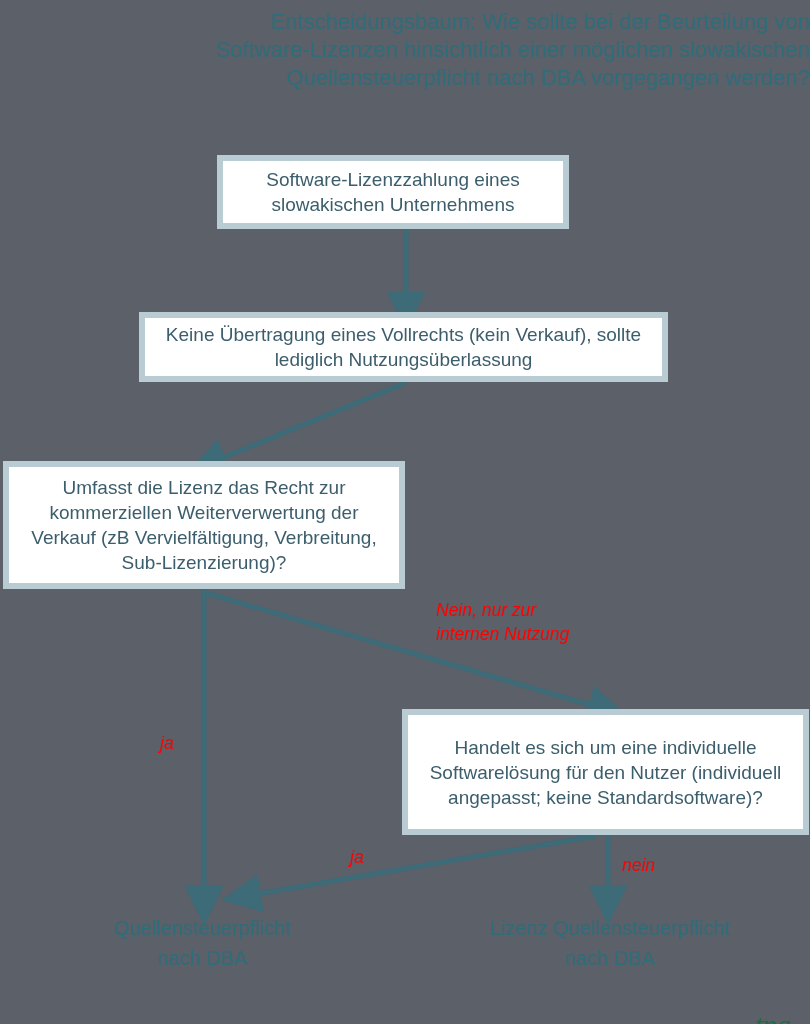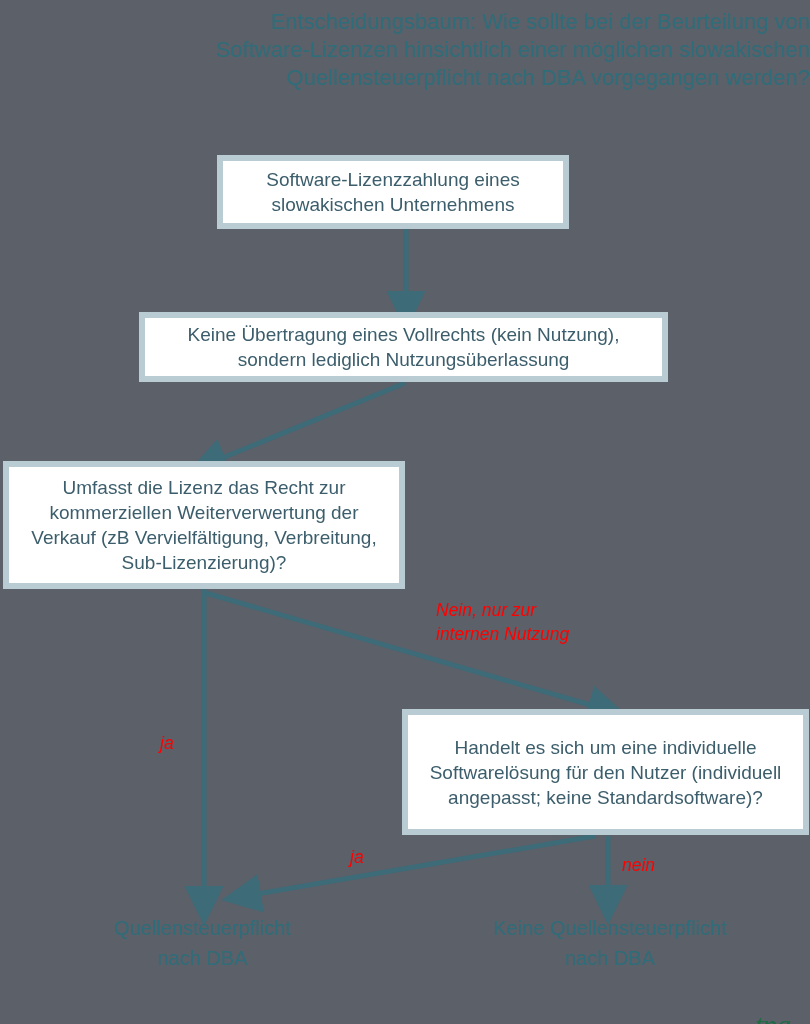--- a/index.html
+++ b/index.html
@@ -126,34 +126,34 @@
     <line x1="595" y1="836" x2="245" y2="896" stroke="#3d6b78" stroke-width="5" marker-end="url(#ah)"></line>
 
     <line x1="608" y1="836" x2="608" y2="901" stroke="#3d6b78" stroke-width="5" marker-end="url(#ah)"></line>
   </svg>
 
   <div class="node" id="node-payment">
     <div class="inner">Software-Lizenzzahlung eines slowakischen Unternehmens</div>
   </div>
 
   <div class="node" id="node-notransfer">
-    <div class="inner">Keine Übertragung eines Vollrechts (kein Nutzung), sondern lediglich Nutzungsüberlassung</div>
+    <div class="inner">Keine Übertragung eines Vollrechts (kein Verkauf), sollte lediglich Nutzungsüberlassung</div>
   </div>
 
   <div class="node" id="node-commercial">
     <div class="inner">Umfasst die Lizenz das Recht zur kommerziellen Weiterverwertung der Verkauf (zB Vervielfältigung, Verbreitung, Sub-Lizenzierung)?</div>
   </div>
 
   <div class="node" id="node-individual">
     <div class="inner">Handelt es sich um eine individuelle Softwarelösung für den Nutzer (individuell angepasst; keine Standardsoftware)?</div>
   </div>
 
   <div class="terminal" id="terminal-withholding" style="white-space: pre-line;">Quellensteuerpflicht
 nach DBA</div>
-  <div class="terminal" id="terminal-no-withholding" style="white-space: pre-line;">Keine Quellensteuerpflicht
+  <div class="terminal" id="terminal-no-withholding" style="white-space: pre-line;">Lizenz Quellensteuerpflicht
 nach DBA</div>
 
   <div class="edge-label" id="label-nein-intern" style="white-space: pre-line;">Nein, nur zur
 internen Nutzung</div>
   <div class="edge-label" id="label-ja-left" style="white-space: pre-line;">ja</div>
   <div class="edge-label" id="label-ja-diagonal" style="white-space: pre-line;">ja</div>
   <div class="edge-label" id="label-nein-right" style="white-space: pre-line;">nein</div>
 
   <div id="logo">tpa</div>
 

